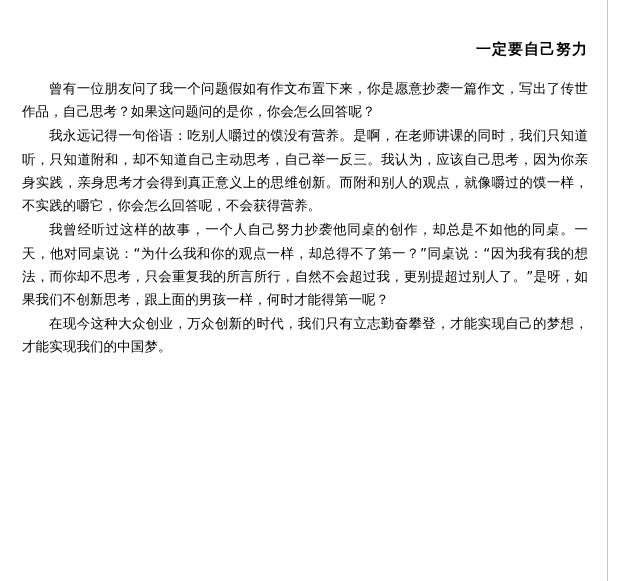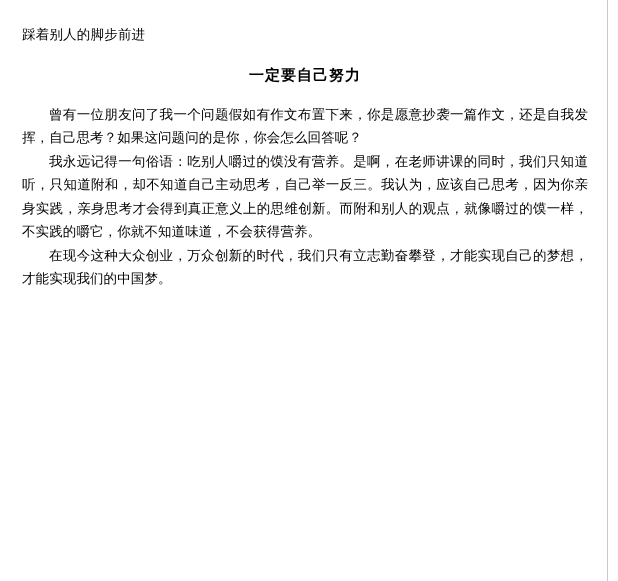--- a/index.html
+++ b/index.html
@@ -23,21 +23,21 @@
   }
   .epigraph {
     font-size: 13.5px;
     line-height: 1.9;
     letter-spacing: 0.2px;
   }
   .epigraph p {
     margin: 0 0 4px 0;
   }
   .title {
-    text-align: center;
+    text-align: right;
     font-size: 15px;
     font-weight: bold;
     margin: 18px 0 18px 0;
     letter-spacing: 1px;
   }
   .body-text p {
     margin: 0 0 1px 0;
     font-size: 13.5px;
     line-height: 1.72;
     text-align: justify;
@@ -53,25 +53,25 @@
     height: 581px;
     background: #c9c9c9;
   }
 </style>
 </head>
 <body>
 
 <div class="page">
 
   <div class="epigraph">
-    <p>踩着别人的脚步前进</p>
   </div>
 
   <h1 class="title">一定要自己努力</h1>
 
   <div class="body-text">
-    <p>曾有一位朋友问了我一个问题假如有作文布置下来，你是愿意抄袭一篇作文，还是自我发挥，自己思考？如果这问题问的是你，你会怎么回答呢？</p>
-    <p>我永远记得一句俗语：吃别人嚼过的馍没有营养。是啊，在老师讲课的同时，我们只知道听，只知道附和，却不知道自己主动思考，自己举一反三。我认为，应该自己思考，因为你亲身实践，亲身思考才会得到真正意义上的思维创新。而附和别人的观点，就像嚼过的馍一样，不实践的嚼它，你就不知道味道，不会获得营养。</p>
+    <p>曾有一位朋友问了我一个问题假如有作文布置下来，你是愿意抄袭一篇作文，写出了传世作品，自己思考？如果这问题问的是你，你会怎么回答呢？</p>
+    <p>我永远记得一句俗语：吃别人嚼过的馍没有营养。是啊，在老师讲课的同时，我们只知道听，只知道附和，却不知道自己主动思考，自己举一反三。我认为，应该自己思考，因为你亲身实践，亲身思考才会得到真正意义上的思维创新。而附和别人的观点，就像嚼过的馍一样，不实践的嚼它，你会怎么回答呢，不会获得营养。</p>
+    <p>我曾经听过这样的故事，一个人自己努力抄袭他同桌的创作，却总是不如他的同桌。一天，他对同桌说：“为什么我和你的观点一样，却总得不了第一？”同桌说：“因为我有我的想法，而你却不思考，只会重复我的所言所行，自然不会超过我，更别提超过别人了。”是呀，如果我们不创新思考，跟上面的男孩一样，何时才能得第一呢？</p>
     <p>在现今这种大众创业，万众创新的时代，我们只有立志勤奋攀登，才能实现自己的梦想，才能实现我们的中国梦。</p>
   </div>
 
   <div class="right-rule"></div>
 </div>
 
 </body></html>

